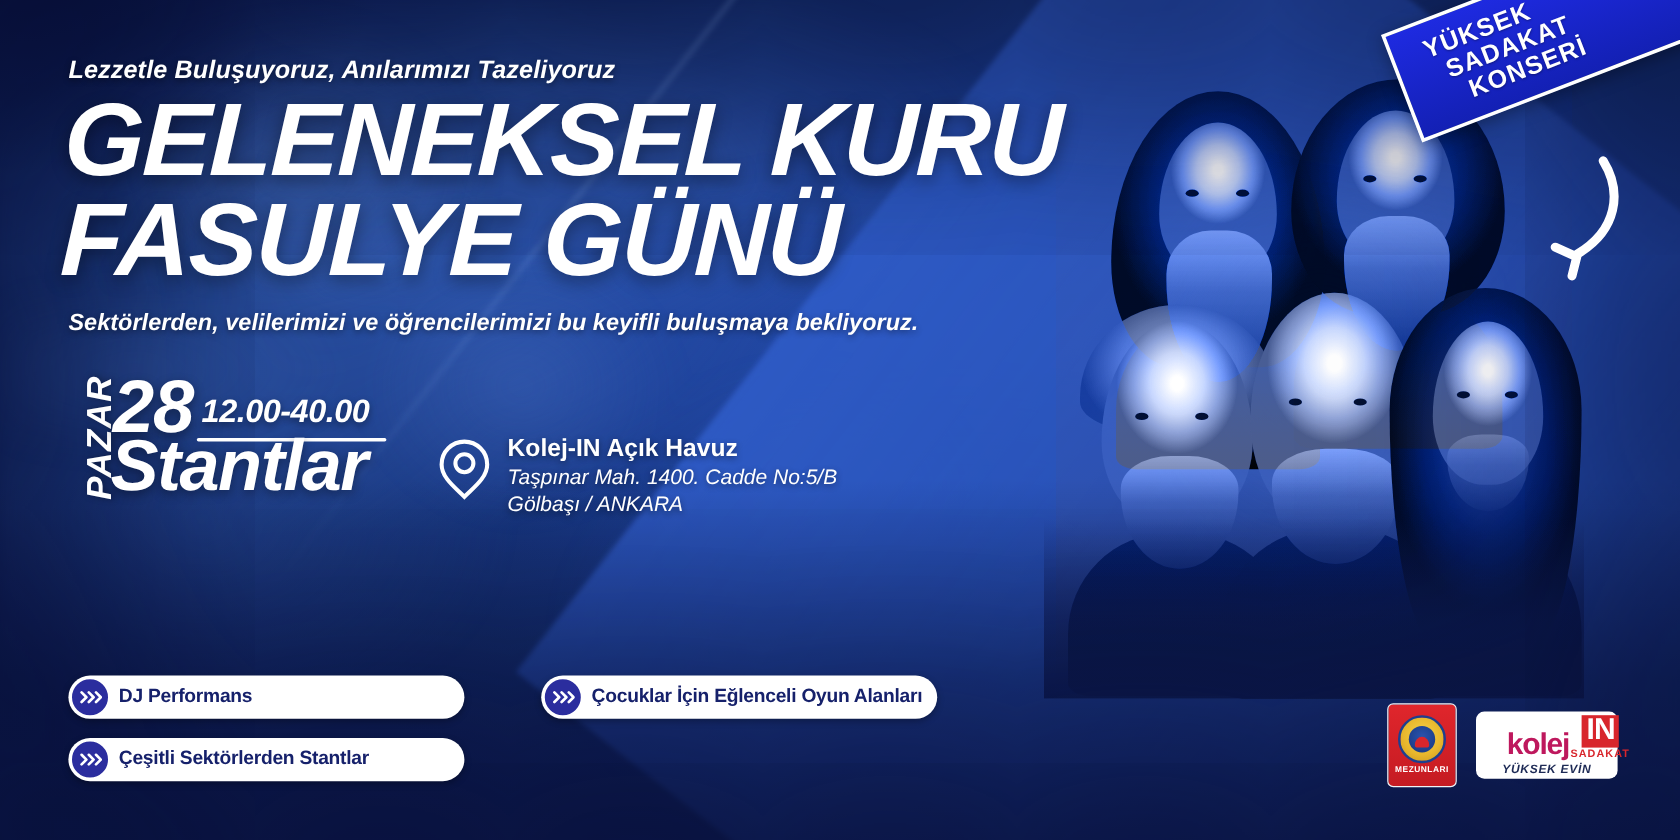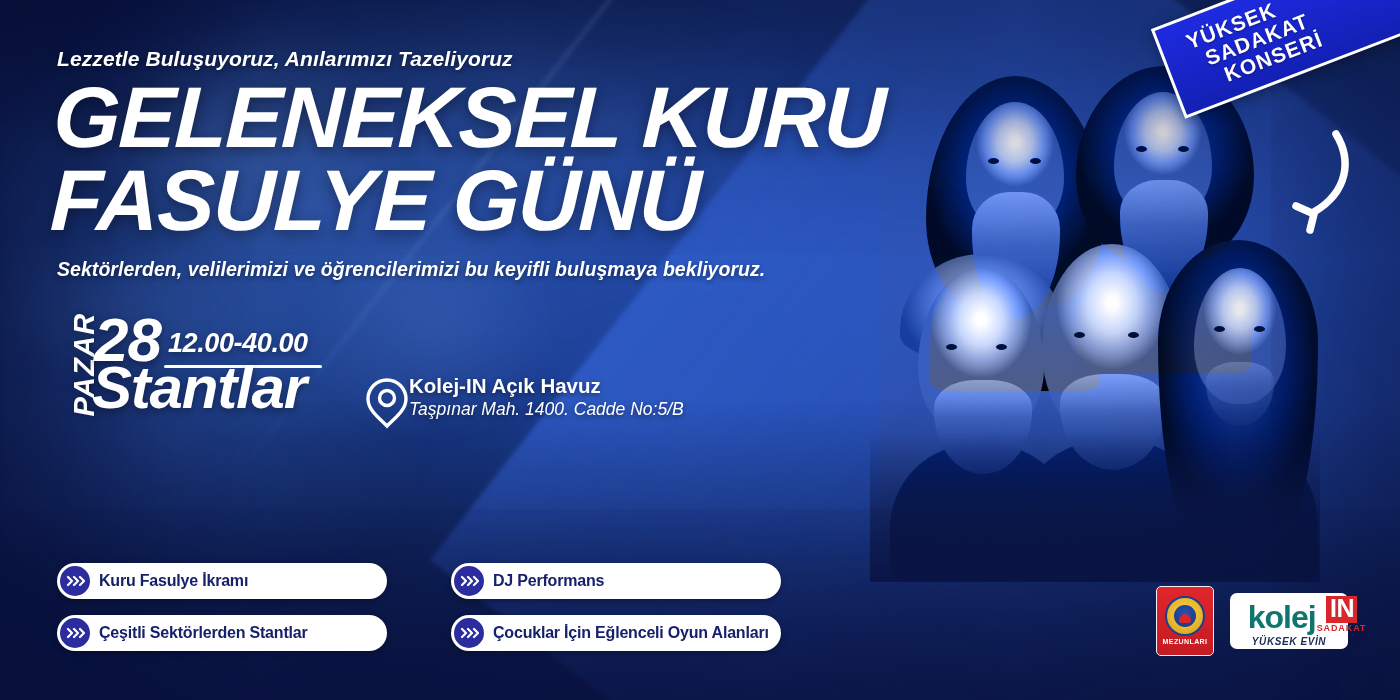--- a/index.html
+++ b/index.html
@@ -248,21 +248,21 @@
     line-height: 1;
     font-style: italic;
     letter-spacing: -1.2px;
     text-shadow: 0 3px 9px rgba(0,0,0,0.4);
   }
 
   .venue {
     position: absolute; left: 365px; top: 362px;
     display: flex;
     align-items: flex-start;
-    margin-top: 12px;
+    gap: 14px;
   }
   .pin-icon { flex: none; margin-top: 3px; }
   .venue-name {
     color: #fff;
     font-size: 20.5px;
     font-weight: 700;
     line-height: 1.18;
     text-shadow: 0 2px 5px rgba(0,0,0,0.45);
   }
   .venue-addr {
@@ -372,22 +372,22 @@
     justify-content: center;
     padding: 4px 0 3px;
   }
   .kolejin-top {
     display: flex;
     align-items: flex-end;
     gap: 1px;
     line-height: 1;
   }
   .k-kolej {
-    color: #0f766e;
-    font-size: 32px;
+    color: #be185d;
+    font-size: 25px;
     font-weight: 700;
     letter-spacing: -1px;
     margin-left: 36px;
   }
   .k-in-wrap {
     position: relative;
     display: flex;
     flex-direction: column;
     align-items: center;
   }
@@ -511,59 +511,52 @@
   </div>
 
   <div class="venue">
     <svg class="pin-icon" width="44" height="52" viewBox="0 0 44 52">
       <path d="M22 3 C 32.5 3, 41 11.5, 41 22 C 41 33, 30 41, 22 49 C 14 41, 3 33, 3 22 C 3 11.5, 11.5 3, 22 3 Z" fill="none" stroke="#ffffff" stroke-width="3.4"></path>
       <circle cx="22" cy="21" r="7.5" fill="none" stroke="#ffffff" stroke-width="3.4"></circle>
     </svg>
     <div>
       <div class="venue-name">Kolej-IN Açık Havuz</div>
       <div class="venue-addr">Taşpınar Mah. 1400. Cadde No:5/B</div>
+      <div class="venue-addr">Gölbaşı / ANKARA</div>
     </div>
   </div>
 
   <div class="pills">
 
-    <div class="pill">
-      <span class="pill-icon">
-        <svg width="19" height="12" viewBox="0 0 19 12">
-          <path d="M2 2 L6 6 L2 10 M8 2 L12 6 L8 10 M14 2 L18 6 L14 10" fill="none" stroke="#ffffff" stroke-width="2.2" stroke-linecap="round" stroke-linejoin="round"></path>
-        </svg>
-      </span>
-      <span class="pill-label">Kuru Fasulye İkramı</span>
-    </div>
 
     <div class="pill">
       <span class="pill-icon">
         <svg width="19" height="12" viewBox="0 0 19 12">
           <path d="M2 2 L6 6 L2 10 M8 2 L12 6 L8 10 M14 2 L18 6 L14 10" fill="none" stroke="#ffffff" stroke-width="2.2" stroke-linecap="round" stroke-linejoin="round"></path>
         </svg>
       </span>
       <span class="pill-label">DJ Performans</span>
     </div>
 
     <div class="pill">
       <span class="pill-icon">
         <svg width="19" height="12" viewBox="0 0 19 12">
           <path d="M2 2 L6 6 L2 10 M8 2 L12 6 L8 10 M14 2 L18 6 L14 10" fill="none" stroke="#ffffff" stroke-width="2.2" stroke-linecap="round" stroke-linejoin="round"></path>
         </svg>
       </span>
-      <span class="pill-label">Çeşitli Sektörlerden Stantlar</span>
+      <span class="pill-label">Çocuklar İçin Eğlenceli Oyun Alanları</span>
     </div>
 
     <div class="pill">
       <span class="pill-icon">
         <svg width="19" height="12" viewBox="0 0 19 12">
           <path d="M2 2 L6 6 L2 10 M8 2 L12 6 L8 10 M14 2 L18 6 L14 10" fill="none" stroke="#ffffff" stroke-width="2.2" stroke-linecap="round" stroke-linejoin="round"></path>
         </svg>
       </span>
-      <span class="pill-label">Çocuklar İçin Eğlenceli Oyun Alanları</span>
+      <span class="pill-label">Çeşitli Sektörlerden Stantlar</span>
     </div>
 
   </div>
 
   <div class="logos">
 
     <div class="logo-mezunlari">
       <span class="emblem">
         <span class="emblem-core">
           <span class="emblem-flame"></span>

